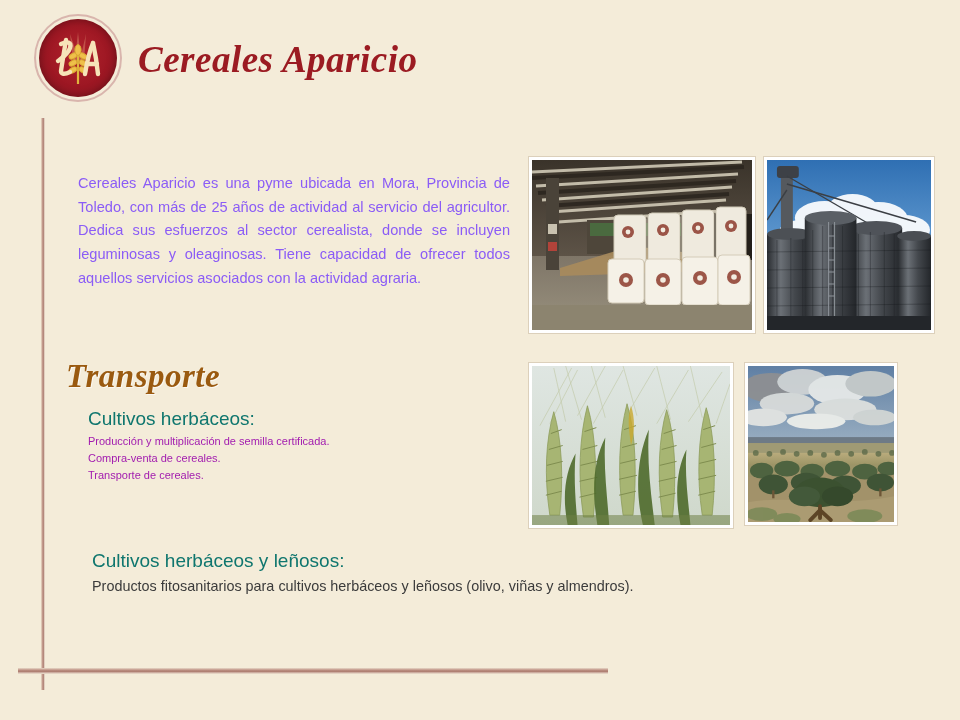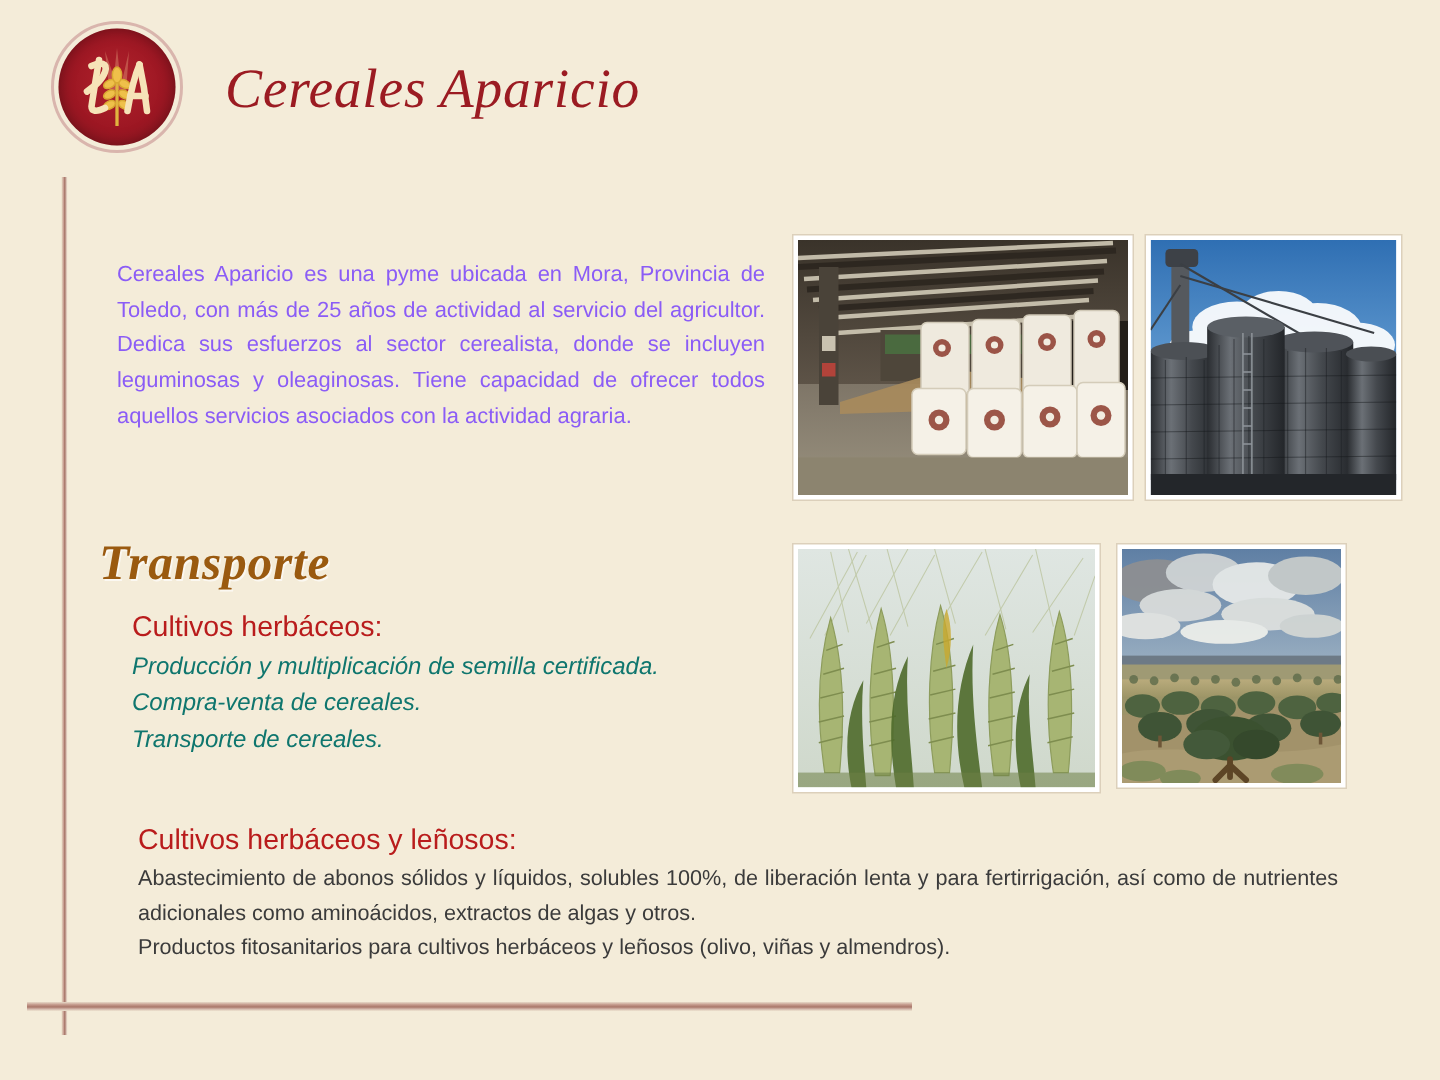--- a/index.html
+++ b/index.html
@@ -17,21 +17,21 @@
     position:absolute;left:41px;top:118px;width:4px;height:572px;
     background:linear-gradient(to right,#e8ddc6 0%,#c59a8e 35%,#9f6b5e 55%,#d8bfb3 80%,#efe6d2 100%);
     opacity:.95;
   }
   .h-rule{
     position:absolute;left:18px;top:668px;width:590px;height:6px;
     background:linear-gradient(to bottom,#e7d9c8 0%,#c49a8c 30%,#a9776a 55%,#d5b9ad 80%,#efe6d2 100%);
   }
 
   
-  .logo-wrap{position:absolute;left:34px;top:14px;display:flex;align-items:center;gap:28px;}
+  .logo-wrap{position:absolute;left:34px;top:14px;display:flex;align-items:center;gap:16px;font-weight:bold;}
   .logo-mark{position:relative;width:88px;height:88px;flex:0 0 88px;}
   .logo-mark .ring{
     position:absolute;inset:0;border-radius:50%;
     background:#f4ecd9;border:2px solid #d9b5ad;box-sizing:border-box;
   }
   .logo-mark .disc{
     position:absolute;inset:5px;border-radius:50%;
     background:radial-gradient(circle at 50% 45%, #b0212b 0%, #9d1723 55%, #8c1620 100%);
     box-shadow:inset 0 0 10px rgba(0,0,0,.35);
   }
@@ -62,26 +62,26 @@
 
   
   .intro{
     position:absolute;left:78px;top:172px;width:432px;
     text-align:justify;
     font-size:14.6px;line-height:1.62;
     color:#8b5cf6;
   }
 
   .sub-title{
-    font-size:19px;color:#b91c1c;font-weight:400;line-height:1.45;
+    font-size:19px;color:#0f766e;font-weight:400;line-height:1.45;
     margin:0;padding:0;
   }
   .bullets{margin:0;padding:0;list-style:none;}
   .bullets li{
-    font-size:16px;line-height:1.55;color:#0f766e;white-space:nowrap;font-style:italic;
+    font-size:11px;line-height:1.55;color:#a21caf;white-space:nowrap;
   }
 
   .act-block-1{position:absolute;left:88px;top:405px;width:430px;}
   .act-block-2{position:absolute;left:92px;top:547px;width:800px;}
   .act-block-2 p{
     margin:0;font-size:14.4px;line-height:1.6;color:#3b3b3b;
   }
   .act-block-2 .para-just{text-align:justify;}
 
   
@@ -149,21 +149,20 @@
     <div class="sub-title">Cultivos herbáceos:</div>
     <ul class="bullets">
       <li>Producción y multiplicación de semilla certificada.</li>
       <li>Compra-venta de cereales.</li>
       <li>Transporte de cereales.</li>
     </ul>
   </div>
 
   <div class="act-block-2">
     <div class="sub-title">Cultivos herbáceos y leñosos:</div>
-    <p class="para-just">Abastecimiento de abonos sólidos y líquidos, solubles 100%, de liberación lenta y para fertirrigación, así como de nutrientes adicionales como aminoácidos, extractos de algas y otros.</p>
     <p>Productos fitosanitarios para cultivos herbáceos y leñosos (olivo, viñas y almendros).</p>
   </div>
 
   <div class="photo" id="ph-warehouse">
     <div class="inner">
       <svg viewBox="0 0 220 170" preserveAspectRatio="none" width="100%" height="100%">
         <defs>
           <linearGradient id="whFloor" x1="0" y1="0" x2="0" y2="1">
             <stop offset="0%" stop-color="#7e7567"></stop>
               <stop offset="100%" stop-color="#9a927f"></stop>

